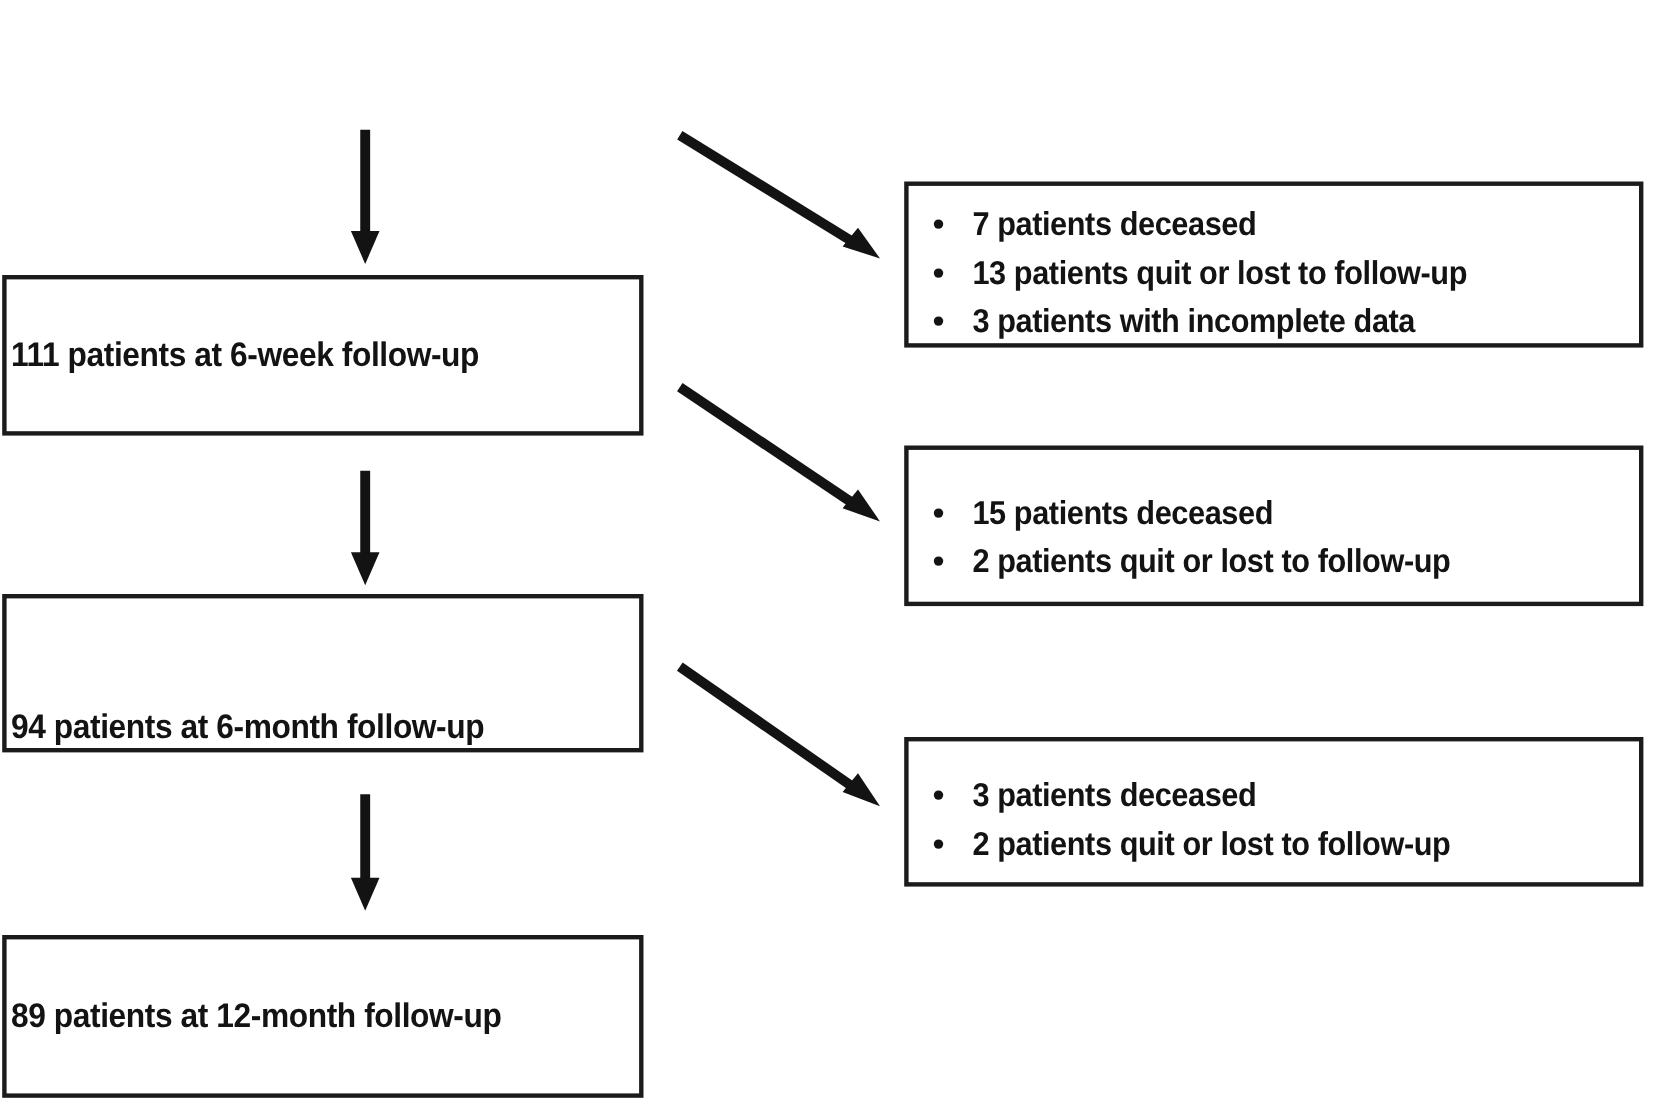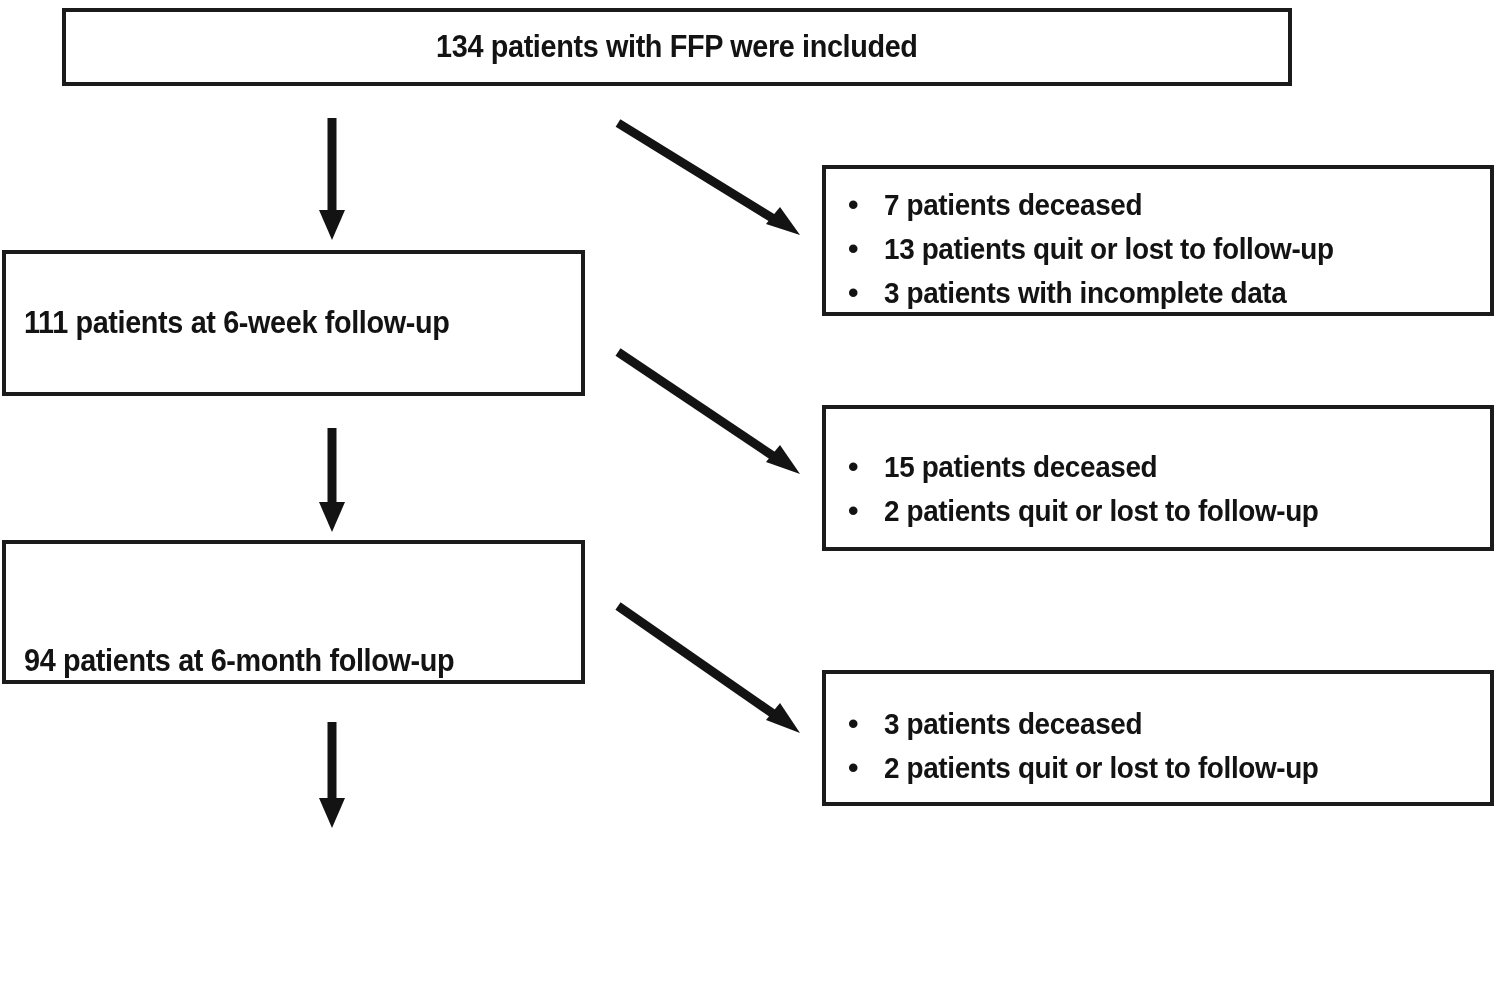--- a/index.html
+++ b/index.html
@@ -47,21 +47,21 @@
   #node-included .node-text {
     font-size: 31px;
     transform-origin: center center;
   }
 
   
   .node-left {
     left: 2px;
     width: 583px;
     justify-content: flex-start;
-    padding-left: 18px;
+    padding-left: 4px;
   }
   .node-left .node-text {
     font-size: 31px;
   }
   #node-6week  { top: 250px; height: 146px; }
   #node-6month { top: 540px; height: 144px; align-items: flex-end; }
   #node-12month{ top: 850px; height: 148px; }
 
   
   .node-right {
@@ -110,23 +110,20 @@
     position: absolute;
     pointer-events: none;
   }
   .connector svg { display: block; overflow: visible; }
 </style>
 </head>
 <body>
 
 <div id="flowchart">
 
-  <div class="node" id="node-included">
-    <span class="node-text">134 patients with FFP were included</span>
-  </div>
 
   <div class="connector" style="left:316px; top:118px; width:32px; height:124px;">
     <svg width="32" height="124" viewBox="0 0 32 124" aria-hidden="true">
       <line x1="16" y1="0" x2="16" y2="100" stroke="#131313" stroke-width="9"></line>
       <polygon points="16,122 3,92 29,92" fill="#131313"></polygon>
     </svg>
   </div>
 
   <div class="connector" style="left:610px; top:114px; width:200px; height:132px;">
     <svg width="200" height="132" viewBox="0 0 200 132" aria-hidden="true">
@@ -164,20 +161,23 @@
     </svg>
   </div>
 
   <div class="connector" style="left:610px; top:598px; width:200px; height:146px;">
     <svg width="200" height="146" viewBox="0 0 200 146" aria-hidden="true">
       <line x1="8" y1="8" x2="172" y2="122" stroke="#131313" stroke-width="9"></line>
       <polygon points="190,135 156,122 170,105" fill="#131313"></polygon>
     </svg>
   </div>
 
+  <div class="node node-left" id="node-12month">
+    <span class="node-text">89 patients at 12-month follow-up</span>
+  </div>
 
   <div class="node node-right" id="node-dropout-1">
     <ul class="bullet-list">
       <li class="bullet-item">
         <span class="bullet-dot">•</span>
         <span class="bullet-text">7 patients deceased</span>
       </li>
       <li class="bullet-item">
         <span class="bullet-dot">•</span>
         <span class="bullet-text">13 patients quit or lost to follow-up</span>

